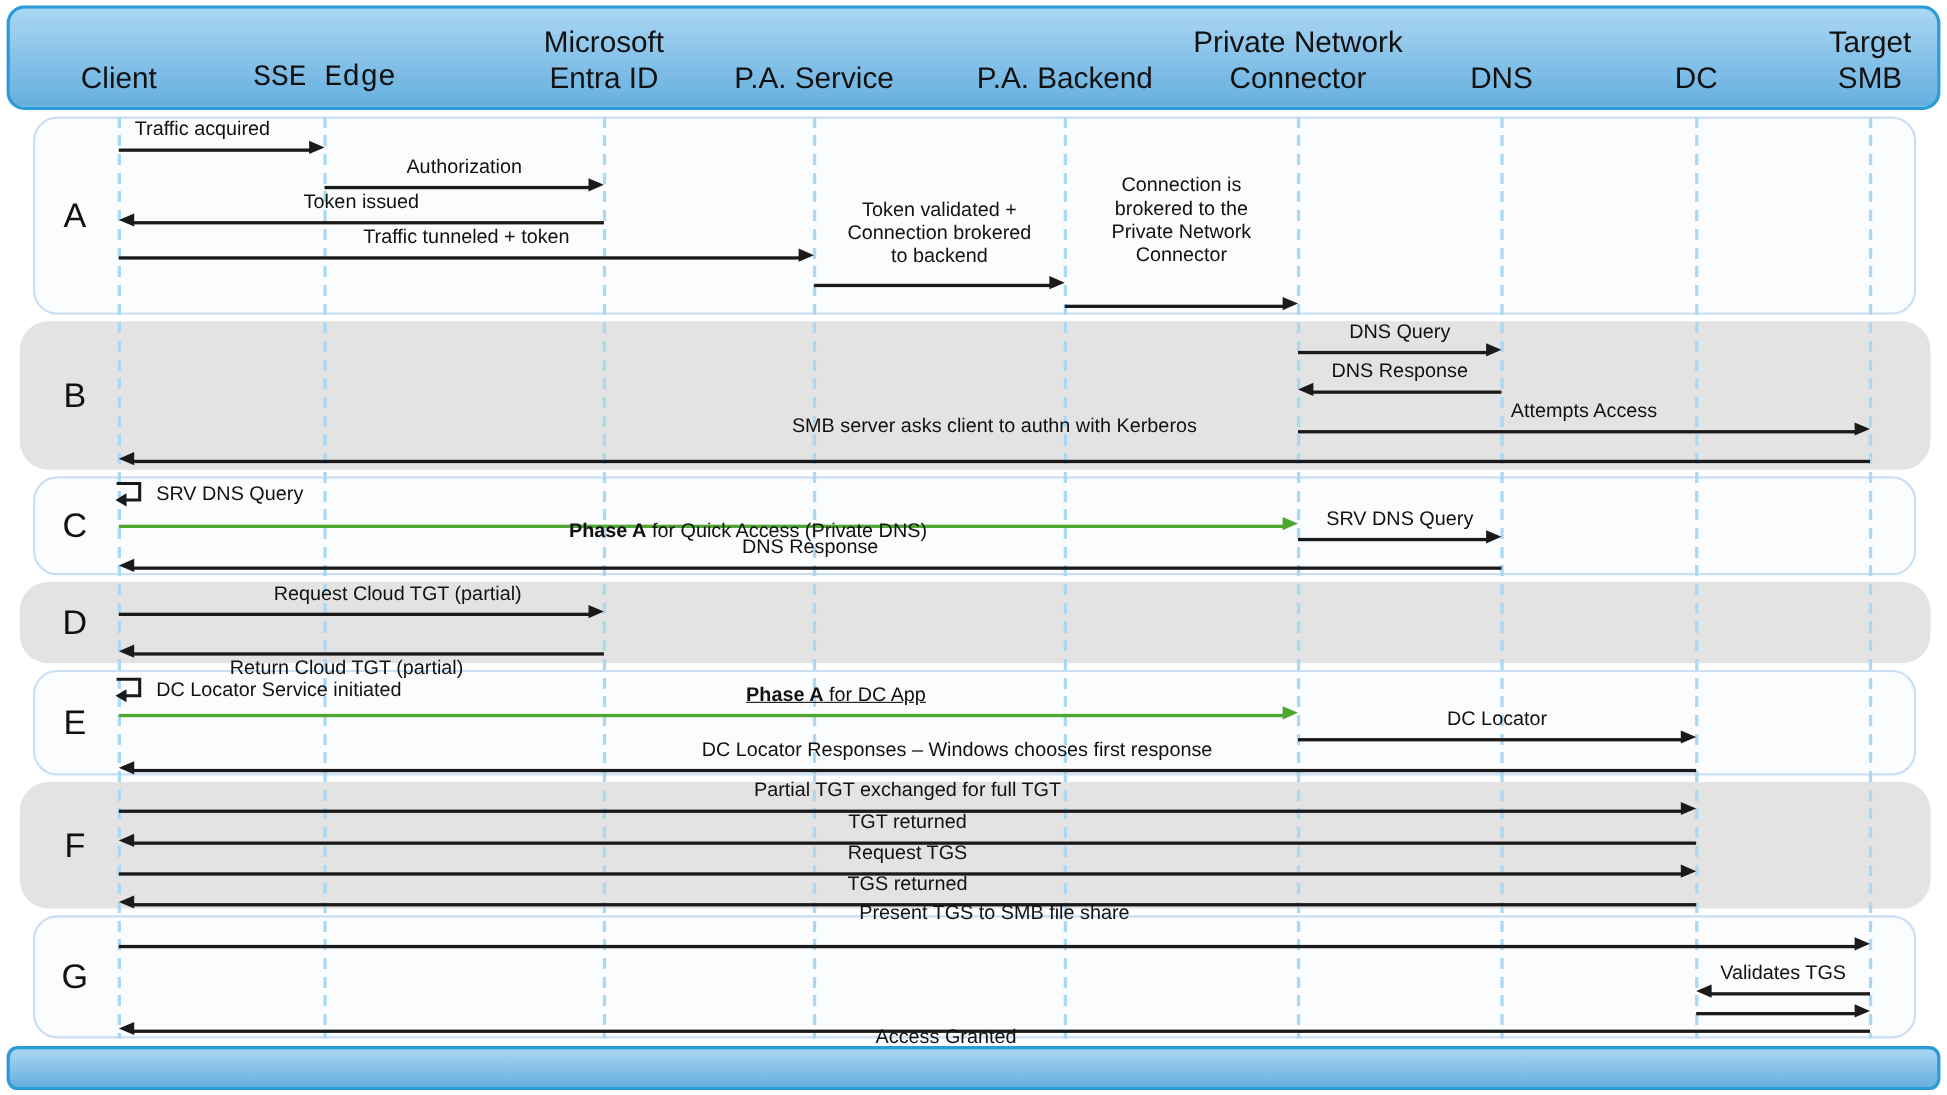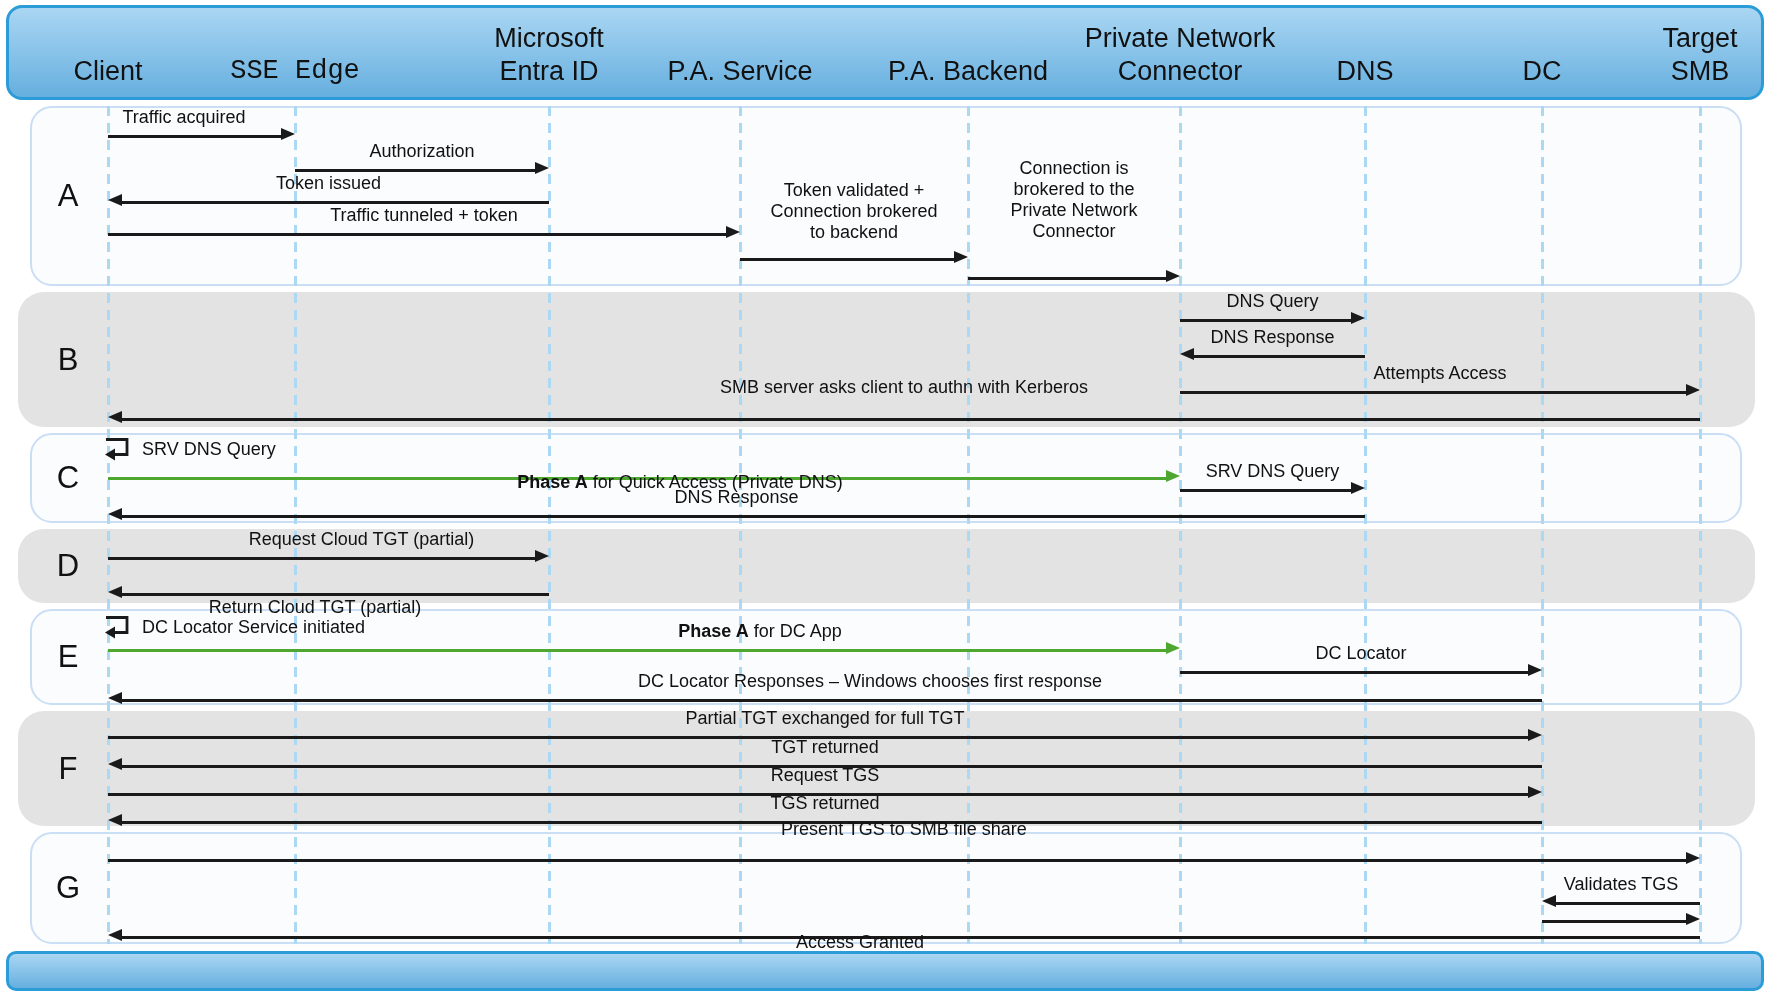--- a/index.html
+++ b/index.html
@@ -138,21 +138,21 @@
       <div class="mhead" style="top: 586px; left: 108px; border-right: 14px solid rgb(26, 26, 26);"></div>
       <div class="mlabel" style="left: 315px; top: 586px; margin-top: 32px;">Return Cloud TGT (partial)</div>
       <div class="letter" style="top: 657px;">E</div>
       <div class="selfwrap" style="left: 104px; top: 615px;"><svg width="30" height="26" viewBox="0 0 30 26">
           <path d="M2 2.5 H23 V17.5 H10" fill="none" stroke="#1a1a1a" stroke-width="2.8"></path>
           <polygon points="11,11.5 11,23.5 1,17.5" fill="#1a1a1a"></polygon>
         </svg></div>
       <div class="slabel" style="left: 142px; top: 627px;">DC Locator Service initiated</div>
       <div class="mline" style="left: 108px; width: 1061px; top: 648.5px; background: rgb(78, 167, 46);"></div>
       <div class="mhead" style="top: 642px; left: 1166px; border-left: 14px solid rgb(78, 167, 46);"></div>
-      <div class="mlabel" style="left: 760px; top: 642px;"><b>Phase A</b> for DC App</div>
+      <div class="mlabel" style="left: 760px; top: 642px; text-decoration: underline;"><b>Phase A</b> for DC App</div>
       <div class="mline" style="left: 1180px; width: 351px; top: 670.5px; background: rgb(26, 26, 26);"></div>
       <div class="mhead" style="top: 664px; left: 1528px; border-left: 14px solid rgb(26, 26, 26);"></div>
       <div class="mlabel" style="left: 1361px; top: 664px;">DC Locator</div>
       <div class="mline" style="left: 119px; width: 1423px; top: 698.5px; background: rgb(26, 26, 26);"></div>
       <div class="mhead" style="top: 692px; left: 108px; border-right: 14px solid rgb(26, 26, 26);"></div>
       <div class="mlabel" style="left: 870px; top: 692px;">DC Locator Responses – Windows chooses first response</div>
       <div class="letter" style="top: 768.5px;">F</div>
       <div class="mline" style="left: 108px; width: 1423px; top: 735.5px; background: rgb(26, 26, 26);"></div>
       <div class="mhead" style="top: 729px; left: 1528px; border-left: 14px solid rgb(26, 26, 26);"></div>
       <div class="mlabel" style="left: 825px; top: 729px; text-align: center;">Partial TGT exchanged for full TGT</div>

